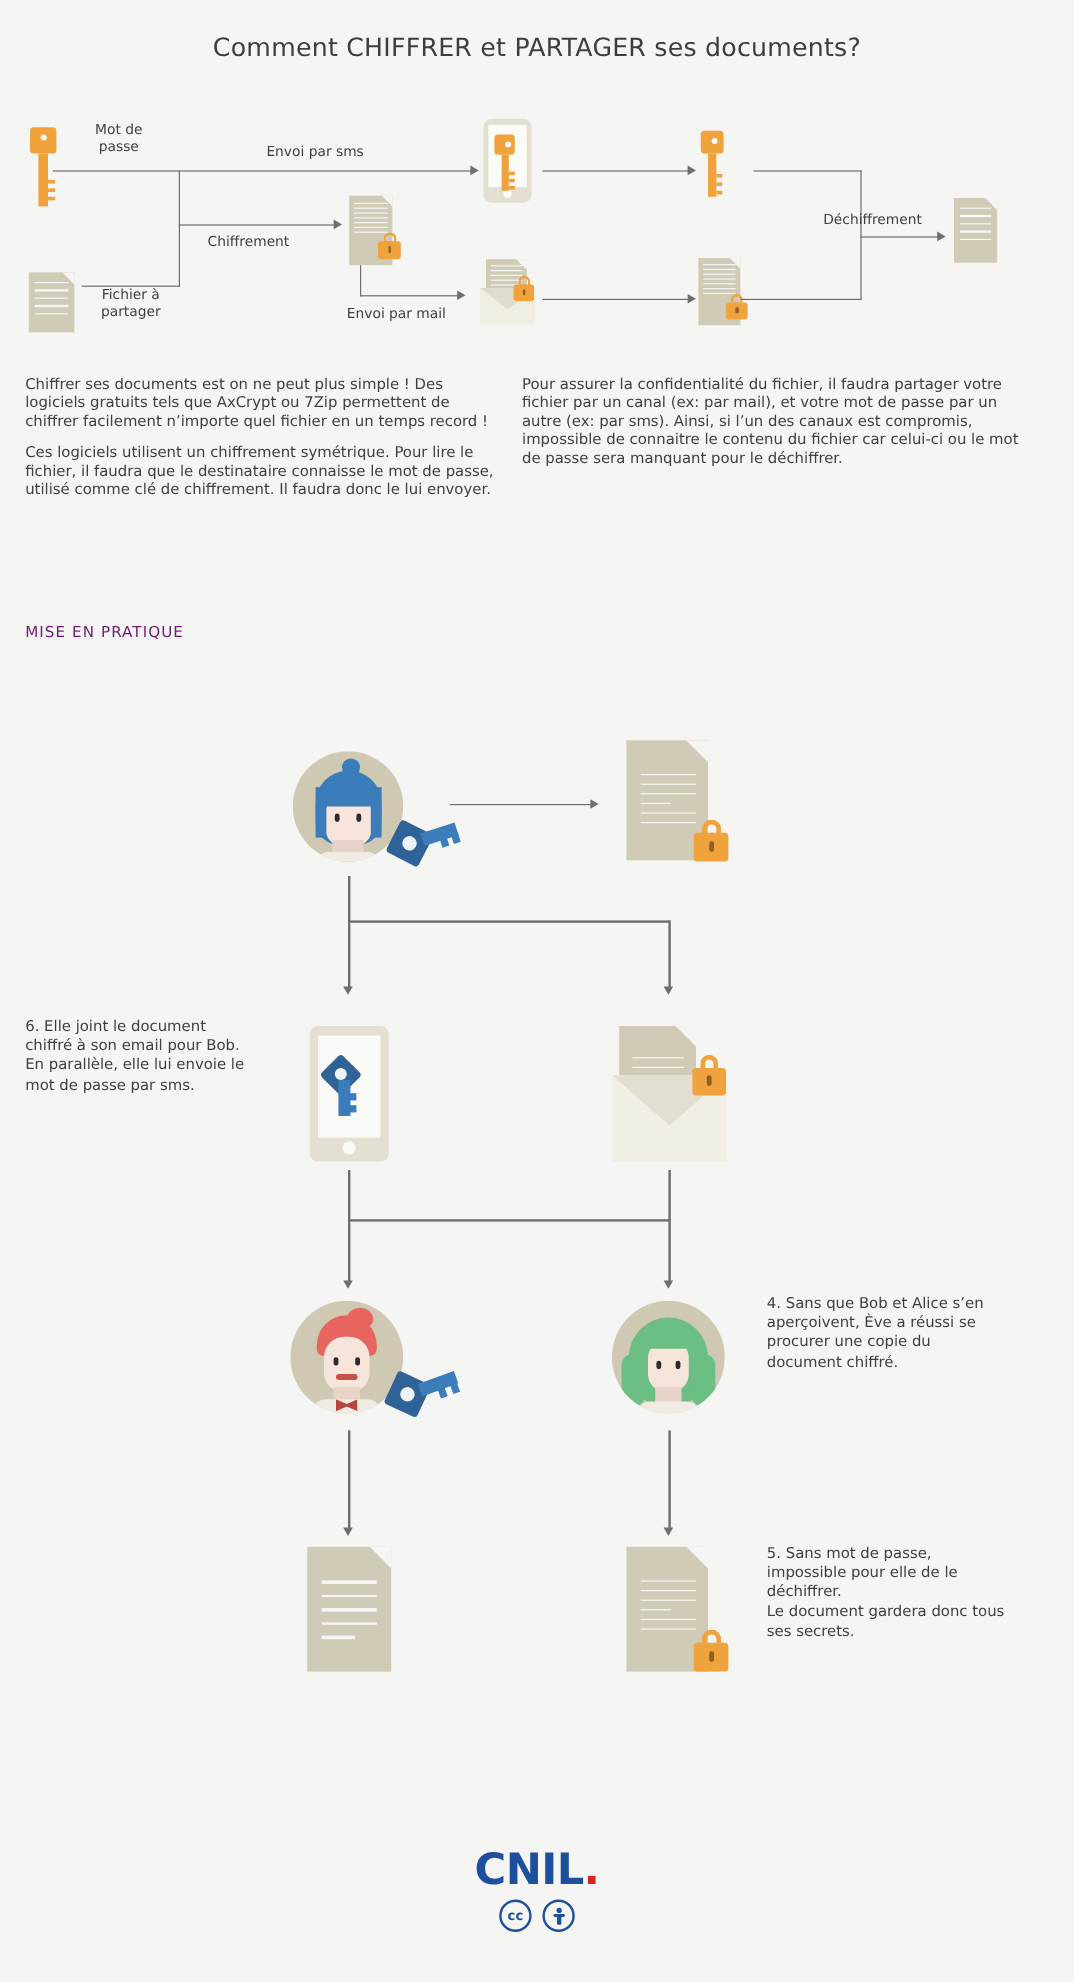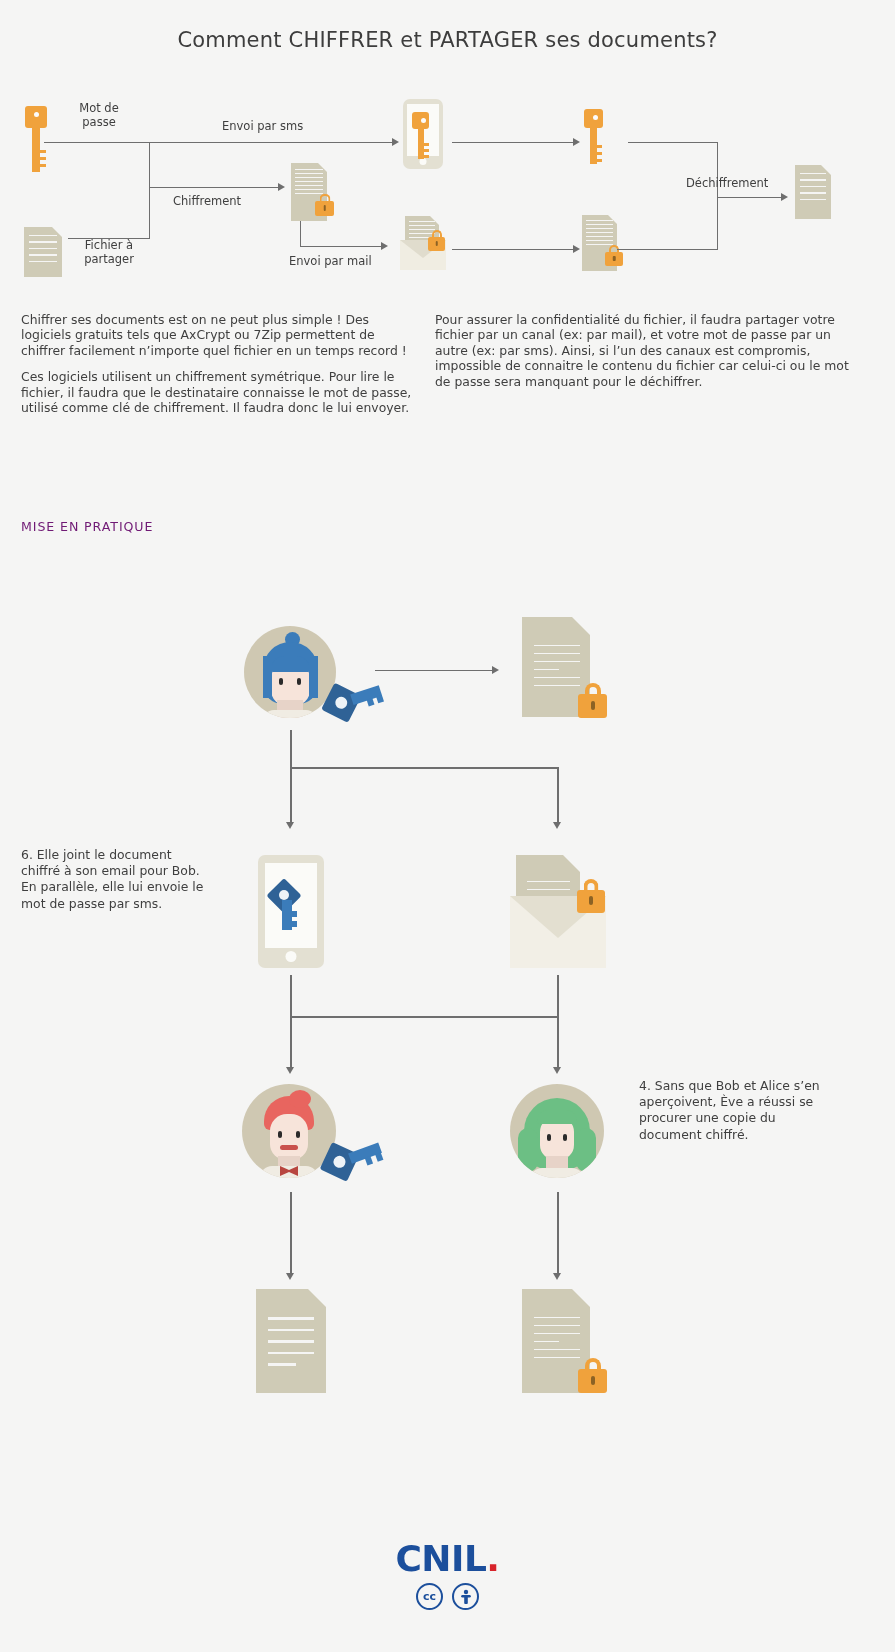--- a/index.html
+++ b/index.html
@@ -416,20 +416,22 @@
       <b style="margin-bottom:7px;width:55%;"></b>
         <b style="margin-bottom:7px;"></b>
         <b style="margin-bottom:7px;"></b>
     </div>
     <div class="lock" style="left:56px; top:80px; width:29px; height:24px; border-radius:3px;">
       <div style="position:absolute;left:50%;top:-11px;transform:translateX(-50%);width:16px;height:13px;border:4px solid #f0a23c;border-bottom:none;border-radius:8px 8px 0 0;"></div>
       <div style="position:absolute;left:50%;top:7px;transform:translateX(-50%);width:4px;height:9px;background:#8c6224;border-radius:2px;"></div>
     </div>
   </div>
 
+  <div class="step" style="left:639px; top:1286px; width:200px; white-space:pre-line;">5. Sans mot de passe, impossible pour elle de le déchiffrer.
+Le document gardera donc tous ses secrets.</div>
 
   <div class="footer-logo" style="top:1538px;">
     <div>
       <span class="cnil"><span>CNIL</span><span class="dot">.</span></span>
     </div>
     <div class="cc-row">
       <div class="cc-badge">cc</div>
       <div class="cc-badge">
         <svg width="14" height="16" viewBox="0 0 14 16" aria-hidden="true">
           <circle cx="7" cy="3" r="2.2" fill="#1c4f9c"></circle>

